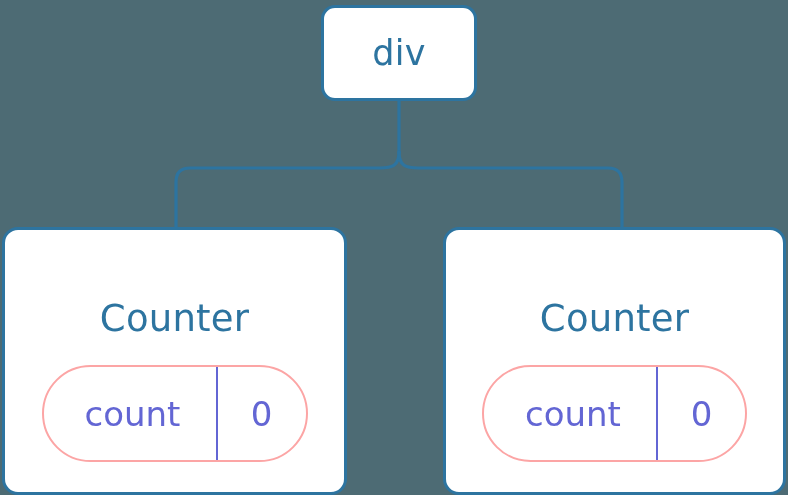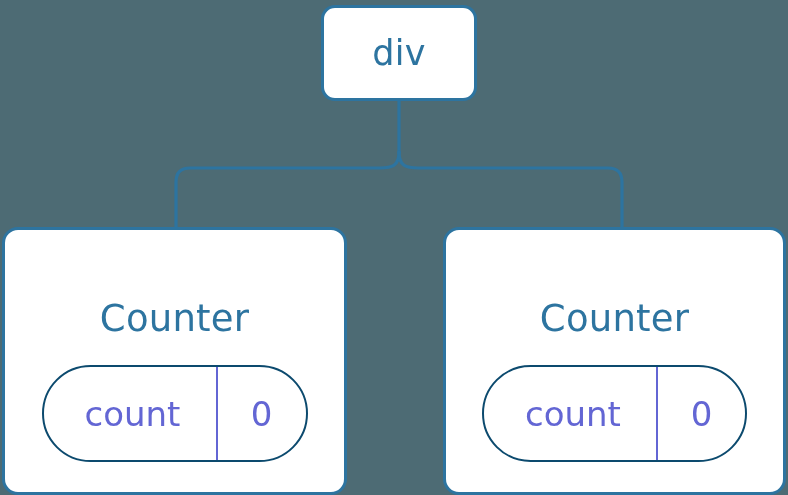--- a/index.html
+++ b/index.html
@@ -73,21 +73,21 @@
   .node-child .node-label  { font-size: 37px; }
 
   
   .state-pill {
     position: relative;
     margin-top: 28px;
     height: 97px;
     box-sizing: border-box;
     display: flex;
     align-items: stretch;
-    border: 2px solid #0c4a6e;
+    border: 2px solid #fca5a5;
     border-radius: 999px;
     background: transparent;
     justify-content: center;
   }
 
   .pill-left  { width: 266px; }
   .pill-right { width: 265px; }
 
   .pill-key,
   .pill-value {

